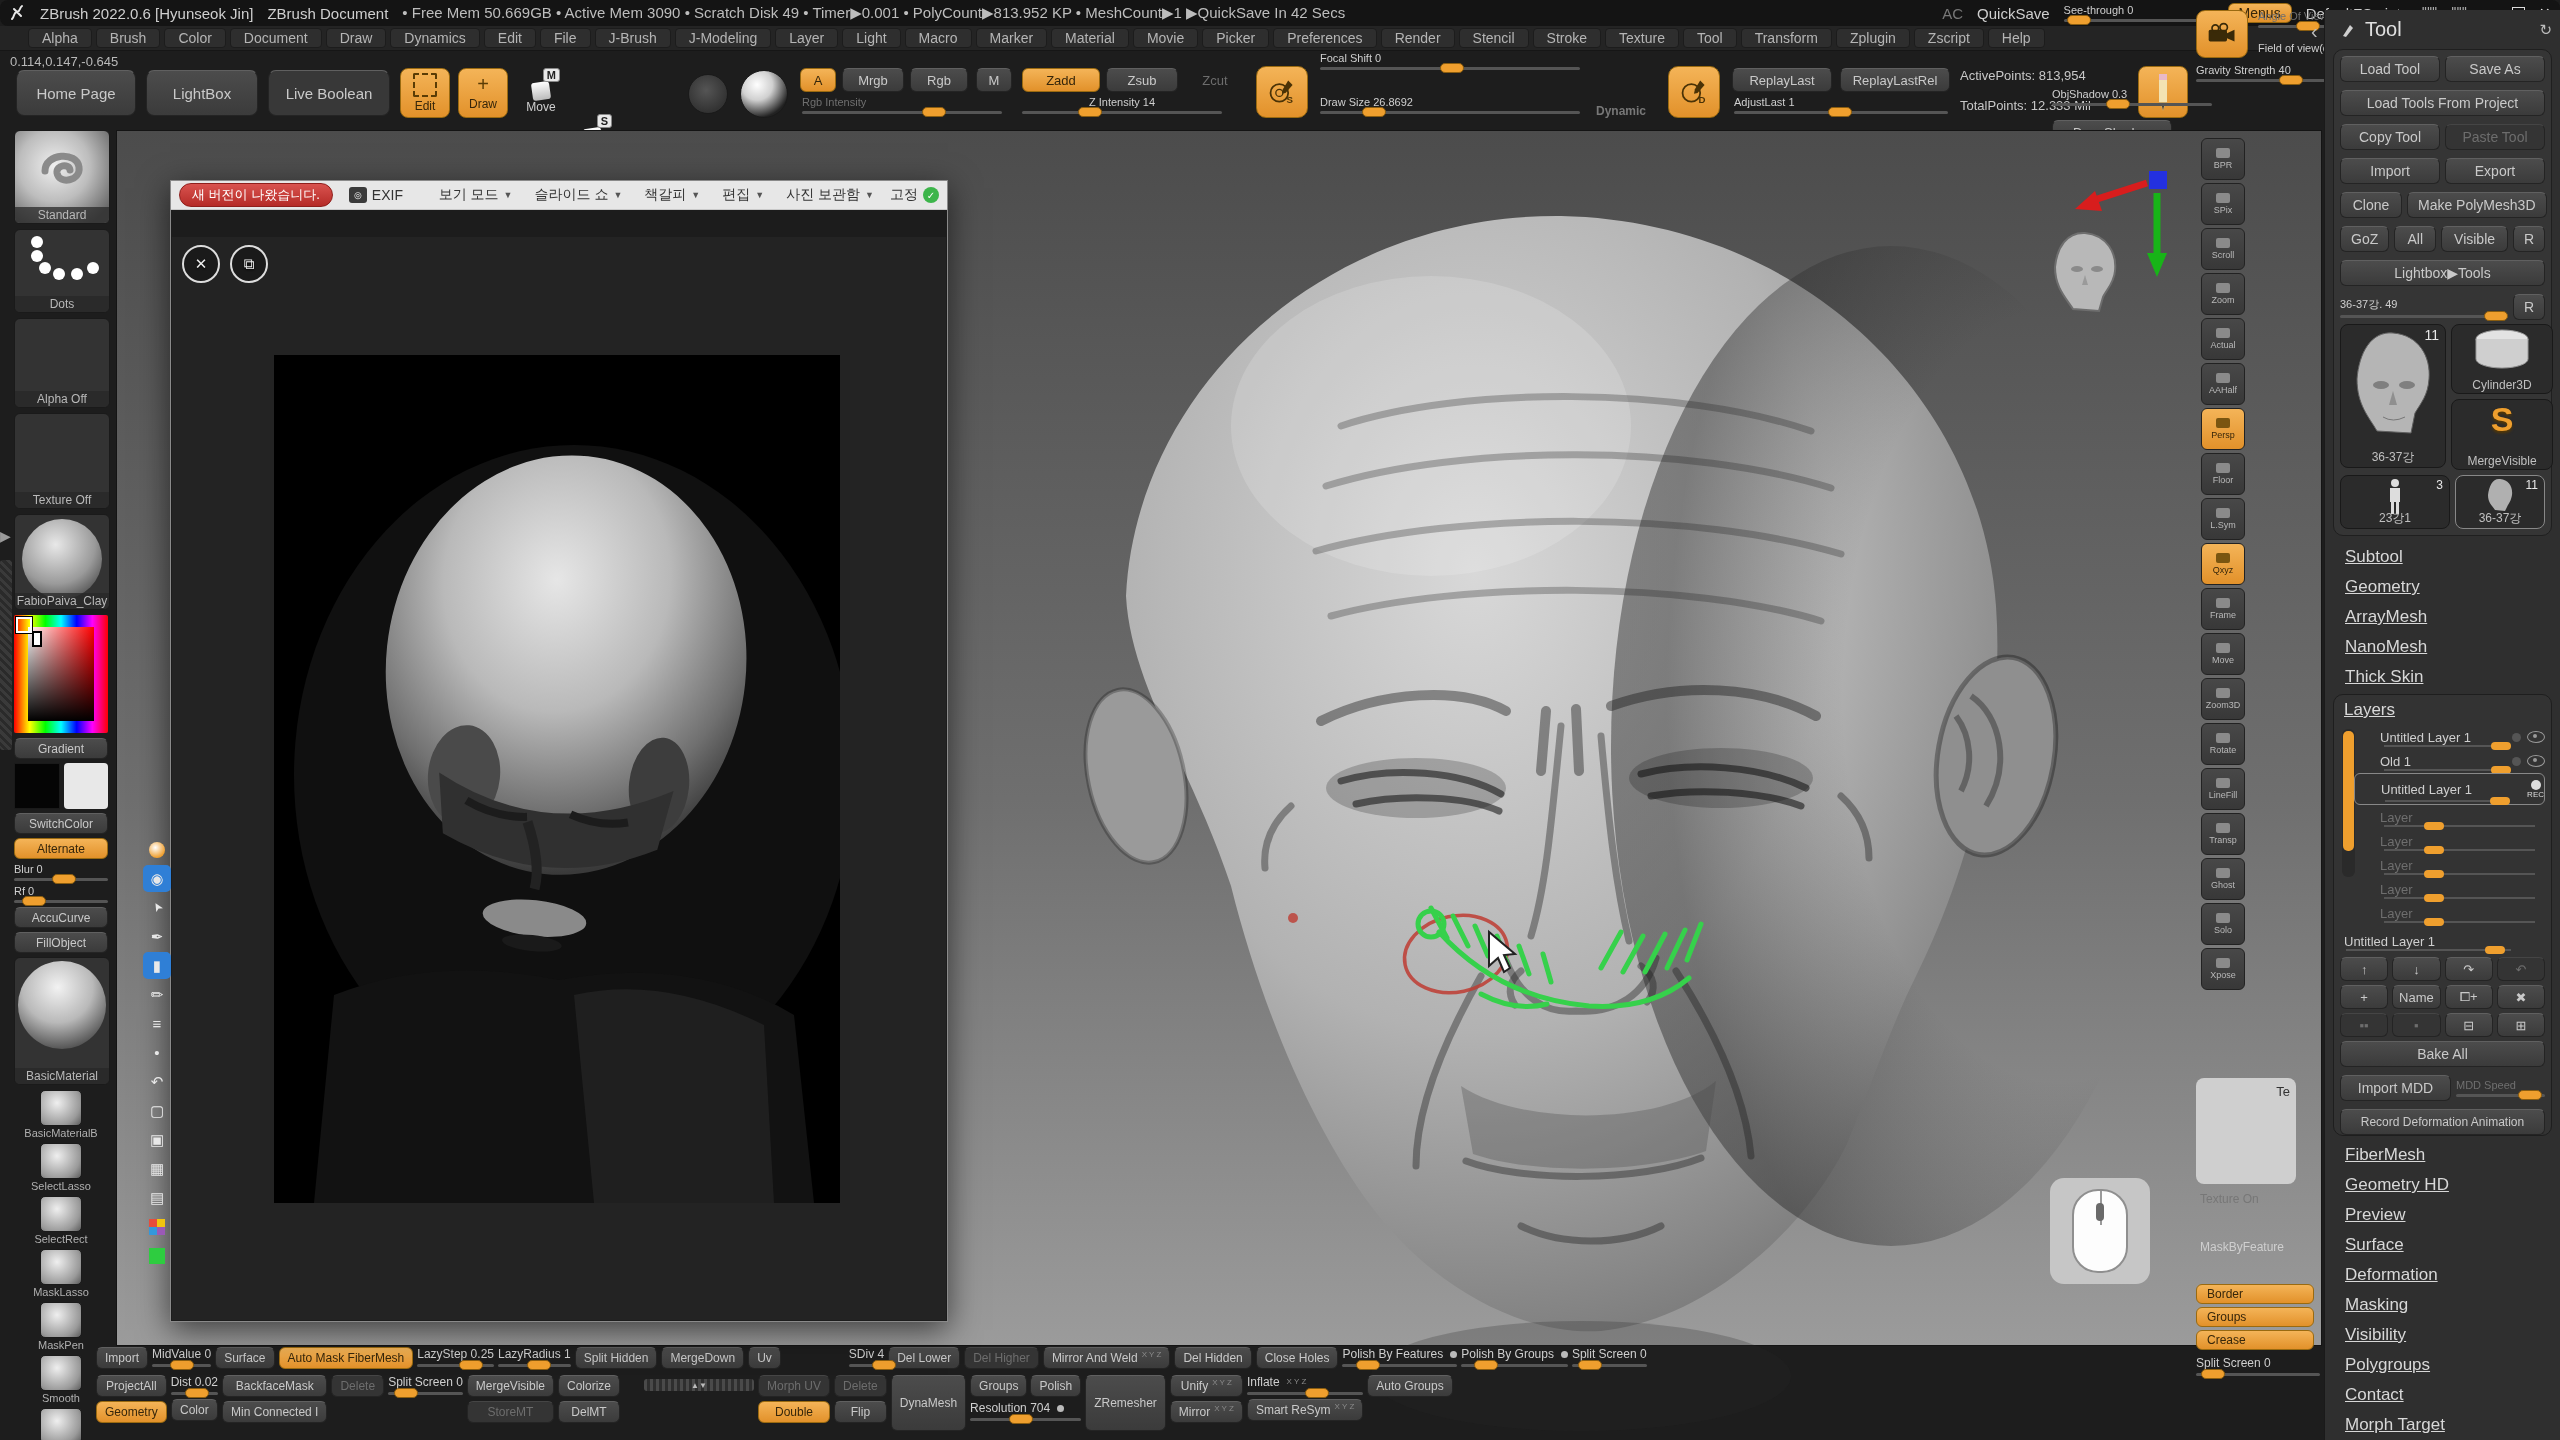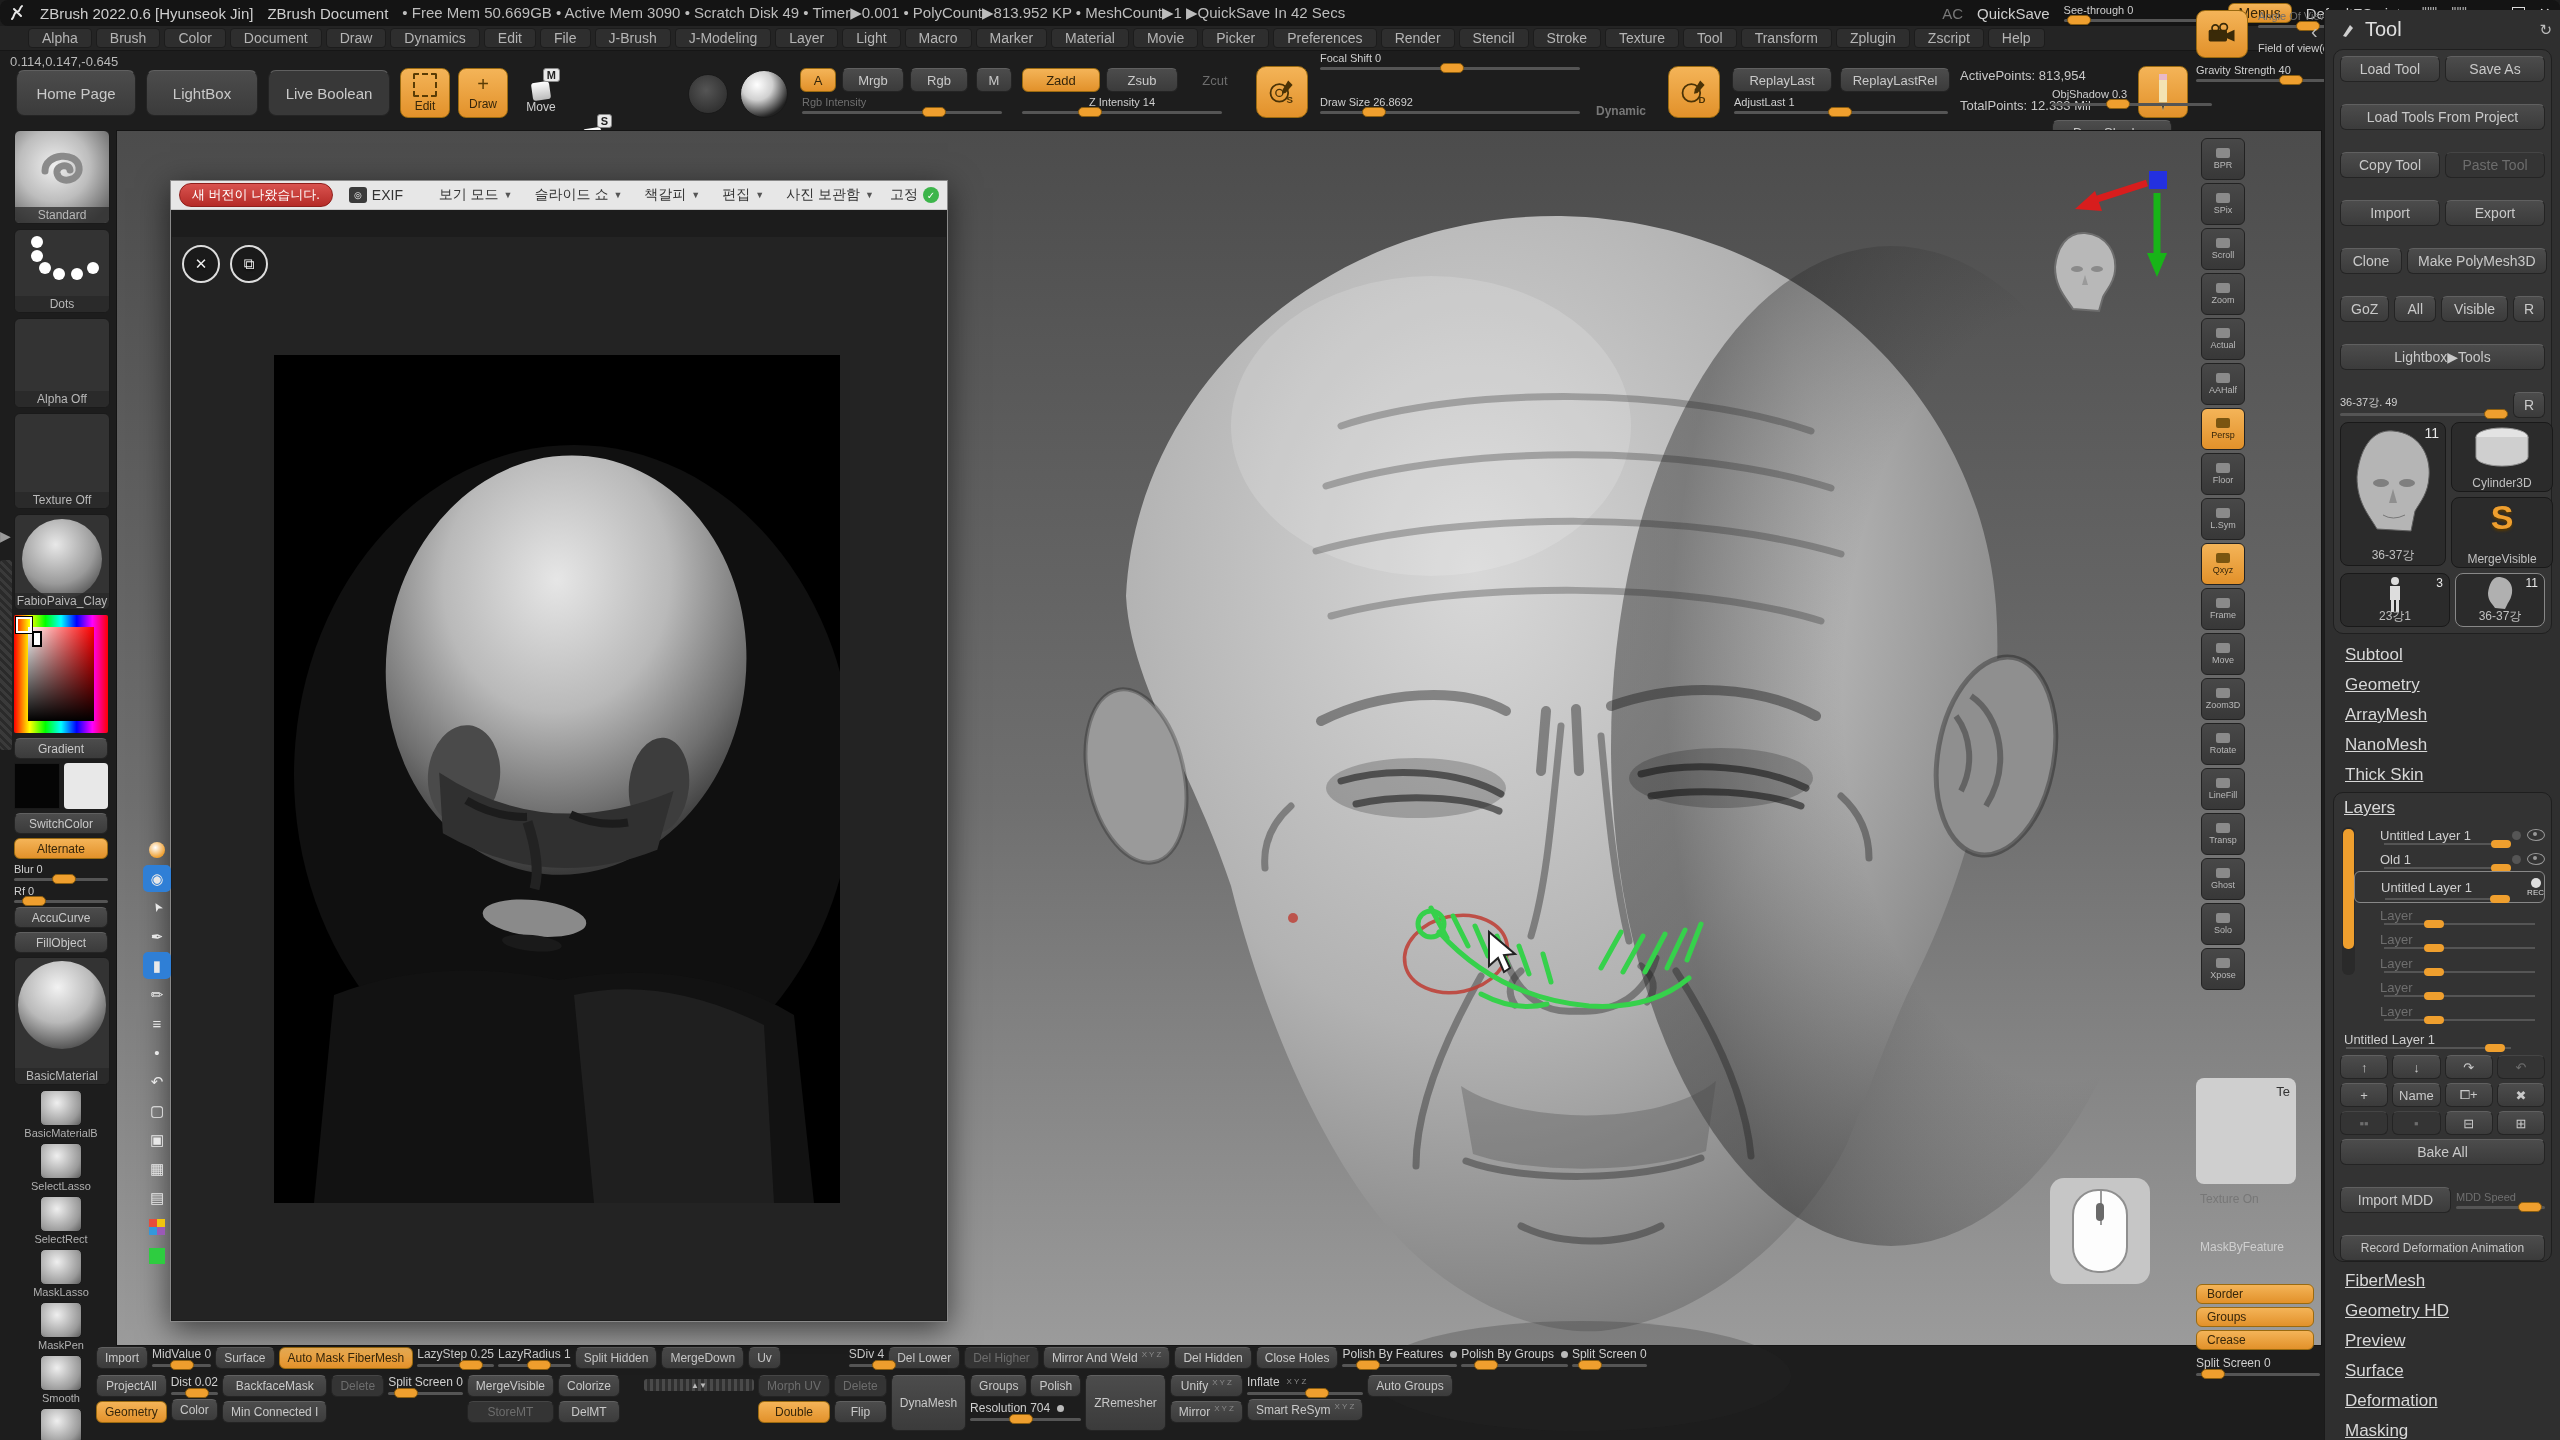--- a/index.html
+++ b/index.html
@@ -50,21 +50,21 @@
   .rs-item{width:42px;height:40px;background:linear-gradient(#484848,#383838);border:1px solid #222;border-radius:6px;display:flex;flex-direction:column;align-items:center;justify-content:center;color:#b9b9b9;font-size:9px;gap:2px;}
   .rs-item .g{width:14px;height:10px;background:#8a8a8a;border-radius:2px;}
   .rs-item.orange{background:linear-gradient(#f4b458,#e2912a);color:#36260a;}
   .rs-item.orange .g{background:#7a5510;}
   
   .ot{width:118px;height:20px;font-size:12px;margin-bottom:3px;justify-content:flex-start;}
   
   #toolpanel{left:2324px;top:10px;width:236px;height:1430px;background:#2f2f2f;border-left:1px solid #1a1a1a;box-sizing:border-box;padding:6px 8px;}
   #toolpanel h1{font-size:20px;font-weight:normal;color:#e0e0e0;margin:2px 0 8px 8px;display:flex;align-items:center;gap:8px;}
   .tp-box{background:#353535;border:1px solid #1f1f1f;border-radius:10px;padding:6px;margin-bottom:6px;}
-  .tp-row{display:flex;gap:5px;margin-bottom:22px;}
+  .tp-row{display:flex;gap:5px;margin-bottom:8px;}
   .tp-row .btn{flex:1;height:26px;font-size:14px;}
   .thumb{background:#2b2b2b;border:1px solid #191919;border-radius:8px;position:relative;color:#cfcfcf;}
   .thumb .cap{position:absolute;left:0;right:0;bottom:1px;text-align:center;font-size:12px;color:#c0c0c0;}
   .thumb .badge{position:absolute;top:2px;right:6px;font-size:14px;color:#e8e8e8;}
   .sec{font-size:17px;color:#d8d8d8;padding:5px 0 5px 12px;text-decoration:underline;}
   #layersbox{background:#333;border:1px solid #1e1e1e;border-radius:10px;padding:0 6px;margin:2px 0 4px 0;}
   .lay-row{display:flex;align-items:center;height:24px;gap:6px;position:relative;padding-left:26px;}
   .lay-row .nm{font-size:13px;color:#cfcfcf;white-space:nowrap;flex:1;}
   .lay-row .nm.dim{color:#6e6e6e;}
   .lay-row .ln{position:absolute;left:30px;right:34px;bottom:2px;height:2px;background:#555;}

